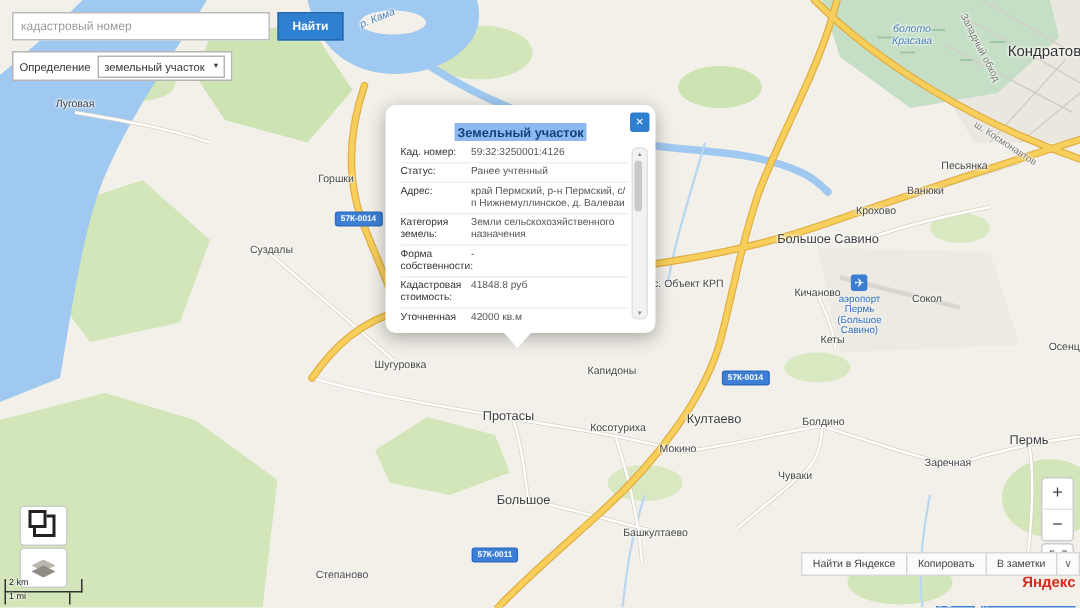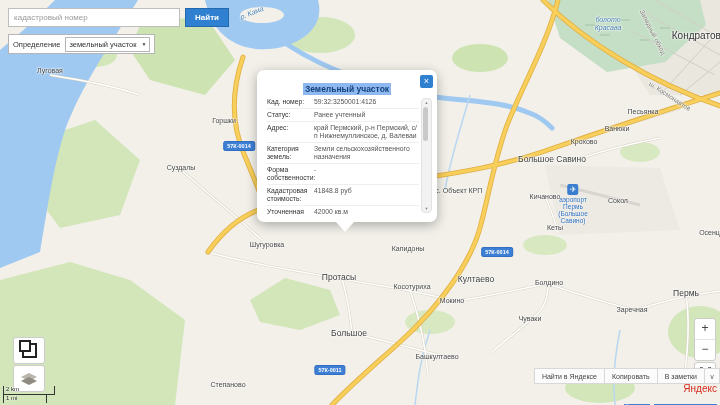--- a/index.html
+++ b/index.html
@@ -75,21 +75,21 @@
   #zoomctl .zbtn{height:20px;text-align:center;font-size:12px;color:#444;line-height:19px;cursor:pointer;}
   #zoomctl .zbtn:first-child{border-bottom:1px solid #e3e3e3;}
   #expand-btn{position:absolute;left:694px;top:362px;width:20px;height:18px;background:#fff;
     border:1px solid #ccc;border-radius:3px;z-index:6;cursor:pointer;display:flex;align-items:center;justify-content:center;}
   #ctx-toolbar{position:absolute;right:0;top:368px;z-index:6;display:flex;height:16px;}
   #ctx-toolbar .titem{background:#fbfbfb;border:1px solid #d8d8d8;border-right:none;font-size:7px;
     color:#444;padding:0 7px;line-height:15px;cursor:pointer;white-space:nowrap;}
   #ctx-toolbar .tchev{background:#fbfbfb;border:1px solid #d8d8d8;width:14px;text-align:center;
     font-size:7px;color:#666;line-height:15px;cursor:pointer;}
   #brand{position:absolute;right:3px;top:384px;z-index:6;text-align:right;}
-  #brand .logo{color:#d52b1e;font-size:10px;font-weight:normal;line-height:10px;}
+  #brand .logo{color:#d52b1e;font-size:10px;font-weight:bold;line-height:10px;}
   #brand .links{margin-top:1px;}
   #brand .links span{background:#3e7fd6;color:#fff;font-size:5.5px;padding:0 1px;margin-left:4px;cursor:pointer;}
 </style>
 </head>
 <body>
 
 <div id="stage">
 
   <svg id="mapsvg" width="720" height="405" viewBox="0 0 720 405">
     <rect x="0" y="0" width="720" height="405" fill="#f2f0e9"></rect>

